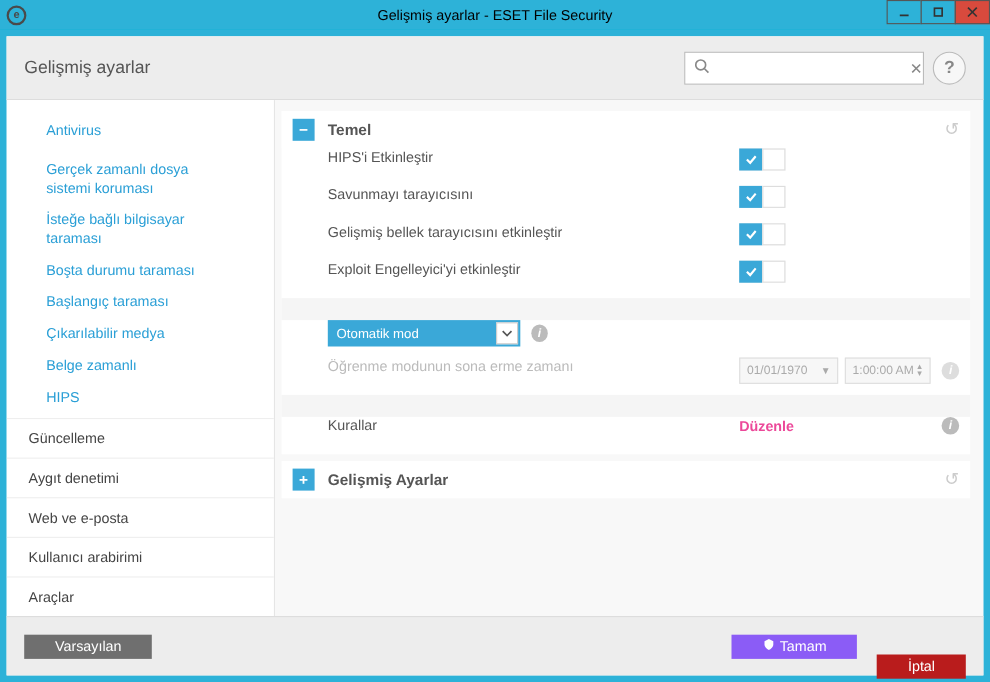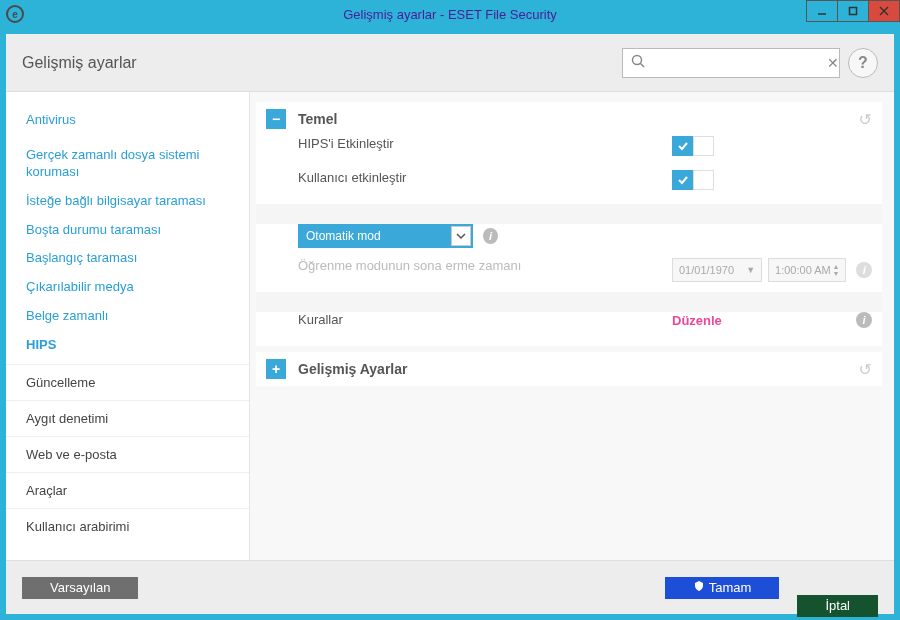--- a/index.html
+++ b/index.html
@@ -1,39 +1,39 @@
 <!DOCTYPE html>
 <html><head>
 <meta charset="utf-8">
 <style>
   * { box-sizing: border-box; margin: 0; padding: 0; font-family: "Segoe UI", Arial, sans-serif; }
   html, body { width: 900px; height: 620px; overflow: hidden; }
   .window { width: 900px; height: 620px; background: #00b4d8; padding: 0; display: flex; flex-direction: column; }
   .titlebar { height: 28px; background: #2db2d8; display: flex; align-items: center; position: relative; }
   .title-icon { width: 18px; height: 18px; margin-left: 6px; border: 2px solid #4a4a4a; border-radius: 50%; display: flex; align-items: center; justify-content: center; font-size: 10px; font-weight: bold; color: #4a4a4a; }
-  .title-text { position: absolute; left: 50%; transform: translateX(-50%); font-size: 13px; color: #4c1d95; }
+  .title-text { position: absolute; left: 50%; transform: translateX(-50%); font-size: 13px; color: #000000; }
   .title-buttons { margin-left: auto; display: flex; height: 100%; }
   .title-btn { width: 32px; height: 22px; margin-top: 0; display: flex; align-items: center; justify-content: center; border: 1px solid #555; background: #2db2d8; cursor: pointer; margin-left: -1px; }
   .title-btn.close { background: #d84a3d; }
   .title-btn svg { width: 10px; height: 10px; }
   .outer-frame { flex: 1; background: #2db2d8; padding: 6px; display: flex; }
   .inner { flex: 1; background: #fff; display: flex; flex-direction: column; }
   .header { height: 58px; background: #ededed; border-bottom: 1px solid #ddd; display: flex; align-items: center; padding: 0 16px; }
   .header-title { font-size: 16px; color: #555; }
   .search-wrap { margin-left: auto; display: flex; align-items: center; }
   .search-box { width: 218px; height: 30px; border: 1px solid #bbb; background: #fff; display: flex; align-items: center; padding: 0 8px; }
   .search-box input { flex: 1; border: none; outline: none; font-size: 13px; background: transparent; }
   .search-icon { color: #888; font-size: 14px; margin-right: 6px; }
   .clear-icon { color: #888; font-size: 14px; cursor: pointer; }
   .help-btn { width: 30px; height: 30px; margin-left: 8px; border: 1px solid #bbb; border-radius: 50%; display: flex; align-items: center; justify-content: center; color: #888; font-size: 16px; font-weight: bold; cursor: pointer; background: #f7f7f7; }
   .body { flex: 1; display: flex; overflow: hidden; }
   .sidebar { width: 244px; background: #fff; border-right: 1px solid #e5e5e5; padding-top: 10px; overflow-y: auto; }
   .side-group { padding: 4px 0; }
-  .side-sub { display: block; padding: 6px 20px; font-size: 13px; color: #2a9fd6; cursor: pointer; line-height: 1.3; }
-  .side-sub.active { font-weight: bold; }
+  .side-sub { display: block; padding: 6px 36px; font-size: 13px; color: #2a9fd6; cursor: pointer; line-height: 1.3; }
+  .side-sub.active { font-weight: normal; }
   .side-main { display: block; padding: 10px 20px; font-size: 13px; color: #444; cursor: pointer; border-top: 1px solid #eee; }
   .content { flex: 1; background: #f8f8f8; overflow-y: auto; padding: 10px 12px 10px 6px; }
   .section { background: #fff; margin-bottom: 6px; }
   .section-header { height: 34px; display: flex; align-items: center; padding: 0 10px; background: #fff; }
   .collapse-btn { width: 20px; height: 20px; background: #3aa8d8; color: #fff; display: flex; align-items: center; justify-content: center; font-size: 14px; font-weight: bold; cursor: pointer; margin-right: 12px; }
   .section-title { font-size: 14px; font-weight: bold; color: #555; }
   .revert-icon { margin-left: auto; color: #ccc; font-size: 16px; cursor: pointer; }
   .row { height: 34px; display: flex; align-items: flex-start; padding: 0 10px 0 42px; font-size: 13px; color: #555; }
   .row.disabled { color: #bbb; }
   .row-label { flex: 1; }
@@ -49,22 +49,22 @@
   .date-box { width: 92px; height: 24px; border: 1px solid #ddd; background: #f7f7f7; display: flex; align-items: center; padding: 0 6px; font-size: 11px; color: #aaa; }
   .date-box .dd { margin-left: auto; font-size: 9px; color: #aaa; }
   .time-box { width: 80px; height: 24px; border: 1px solid #ddd; background: #f7f7f7; display: flex; align-items: center; padding: 0 6px; font-size: 11px; color: #aaa; margin-left: 6px; }
   .time-box .spin { margin-left: auto; display: flex; flex-direction: column; font-size: 7px; line-height: 7px; color: #aaa; }
   .link { color: #ec4899; cursor: pointer; font-weight: bold; }
   .row-right { display: flex; align-items: center; width: 200px; justify-content: flex-start; }
   .row-right.just-toggle { width: 200px; }
   .footer { height: 54px; background: #ededed; border-top: 1px solid #ddd; display: flex; align-items: center; padding: 0 16px; }
   .btn { height: 22px; padding: 0 28px; border: none; font-size: 13px; cursor: pointer; display: flex; align-items: center; justify-content: center; }
   .btn-default { background: #6f6f6f; color: #fff; }
-  .btn-primary { background: #1d4ed8; color: #fff; }
-  .btn-secondary { background: #14532d; color: #fff; margin-top: 36px; }
+  .btn-primary { background: #8b5cf6; color: #fff; }
+  .btn-secondary { background: #b91c1c; color: #fff; margin-top: 36px; }
   .footer-spacer { flex: 1; }
   .btn-gap { width: 18px; }
   .shield-icon { margin-right: 4px; }
 </style>
 </head>
 <body>
 
 <div class="window">
   <div class="titlebar">
     <div class="title-icon">e</div>
@@ -117,22 +117,22 @@
             <a class="side-sub">İsteğe bağlı bilgisayar taraması</a>
             <a class="side-sub">Boşta durumu taraması</a>
             <a class="side-sub">Başlangıç taraması</a>
             <a class="side-sub">Çıkarılabilir medya</a>
             <a class="side-sub">Belge zamanlı</a>
             <a class="side-sub active">HIPS</a>
           </div>
           <a class="side-main">Güncelleme</a>
           <a class="side-main">Aygıt denetimi</a>
           <a class="side-main">Web ve e-posta</a>
+          <a class="side-main">Kullanıcı arabirimi</a>
           <a class="side-main">Araçlar</a>
-          <a class="side-main">Kullanıcı arabirimi</a>
         </div>
 
         <div class="content">
           <div class="section">
             <div class="section-header">
               <div class="collapse-btn">−</div>
               <div class="section-title">Temel</div>
               <div class="revert-icon">↺</div>
             </div>
 
@@ -143,21 +143,47 @@
                   <div class="toggle-on">
                       <svg viewBox="0 0 10 10">
                         <polyline points="1,5 4,8 9,2" fill="none" stroke="#fff" stroke-width="2"></polyline>
                       </svg>
                     </div>
                   <div class="toggle-off"></div>
                 </div>
               </div>
             </div>
             <div class="row">
-              <div class="row-label">Kullanıcı etkinleştir</div>
+              <div class="row-label">Savunmayı tarayıcısını</div>
+              <div class="row-right just-toggle">
+                <div class="toggle">
+                  <div class="toggle-on">
+                      <svg viewBox="0 0 10 10">
+                        <polyline points="1,5 4,8 9,2" fill="none" stroke="#fff" stroke-width="2"></polyline>
+                      </svg>
+                    </div>
+                  <div class="toggle-off"></div>
+                </div>
+              </div>
+            </div>
+            <div class="row">
+              <div class="row-label">Gelişmiş bellek tarayıcısını etkinleştir</div>
+              <div class="row-right just-toggle">
+                <div class="toggle">
+                  <div class="toggle-on">
+                      <svg viewBox="0 0 10 10">
+                        <polyline points="1,5 4,8 9,2" fill="none" stroke="#fff" stroke-width="2"></polyline>
+                      </svg>
+                    </div>
+                  <div class="toggle-off"></div>
+                </div>
+              </div>
+            </div>
+            <div class="row">
+              <div class="row-label">Exploit Engelleyici'yi etkinleştir</div>
               <div class="row-right just-toggle">
                 <div class="toggle">
                   <div class="toggle-on">
                       <svg viewBox="0 0 10 10">
                         <polyline points="1,5 4,8 9,2" fill="none" stroke="#fff" stroke-width="2"></polyline>
                       </svg>
                     </div>
                   <div class="toggle-off"></div>
                 </div>
               </div>

